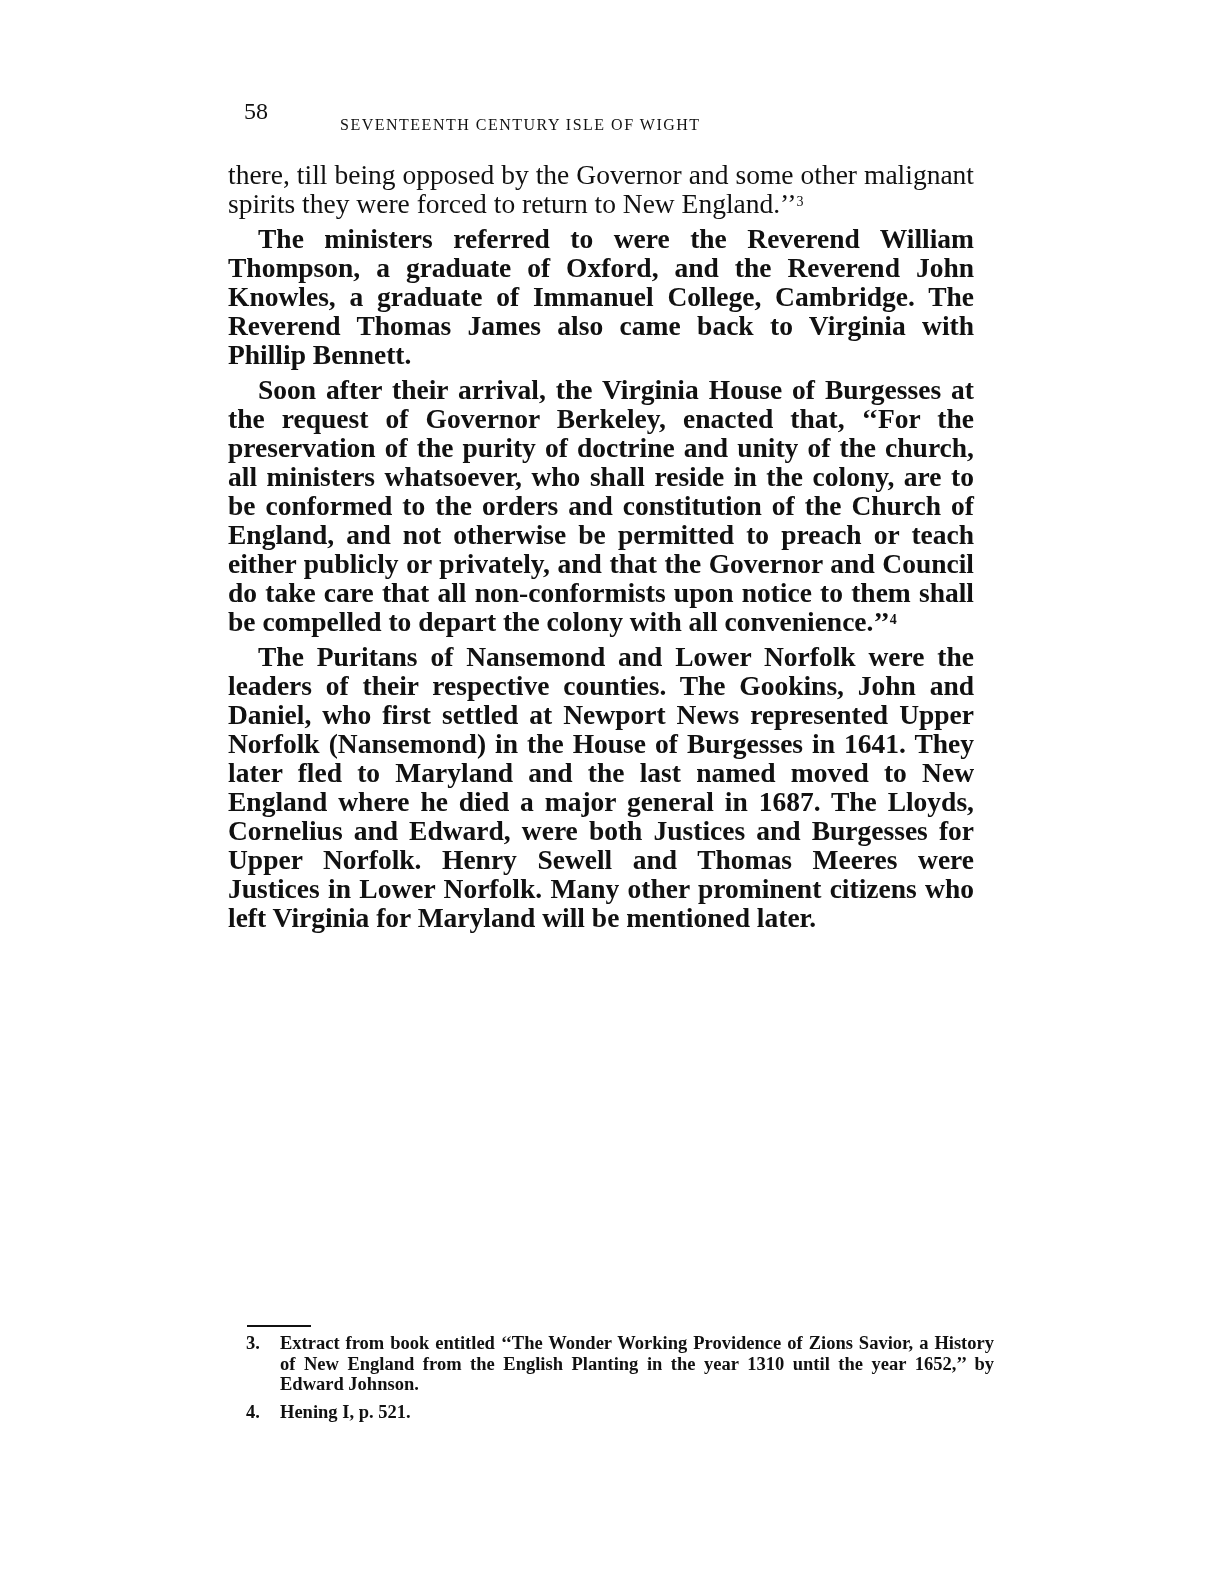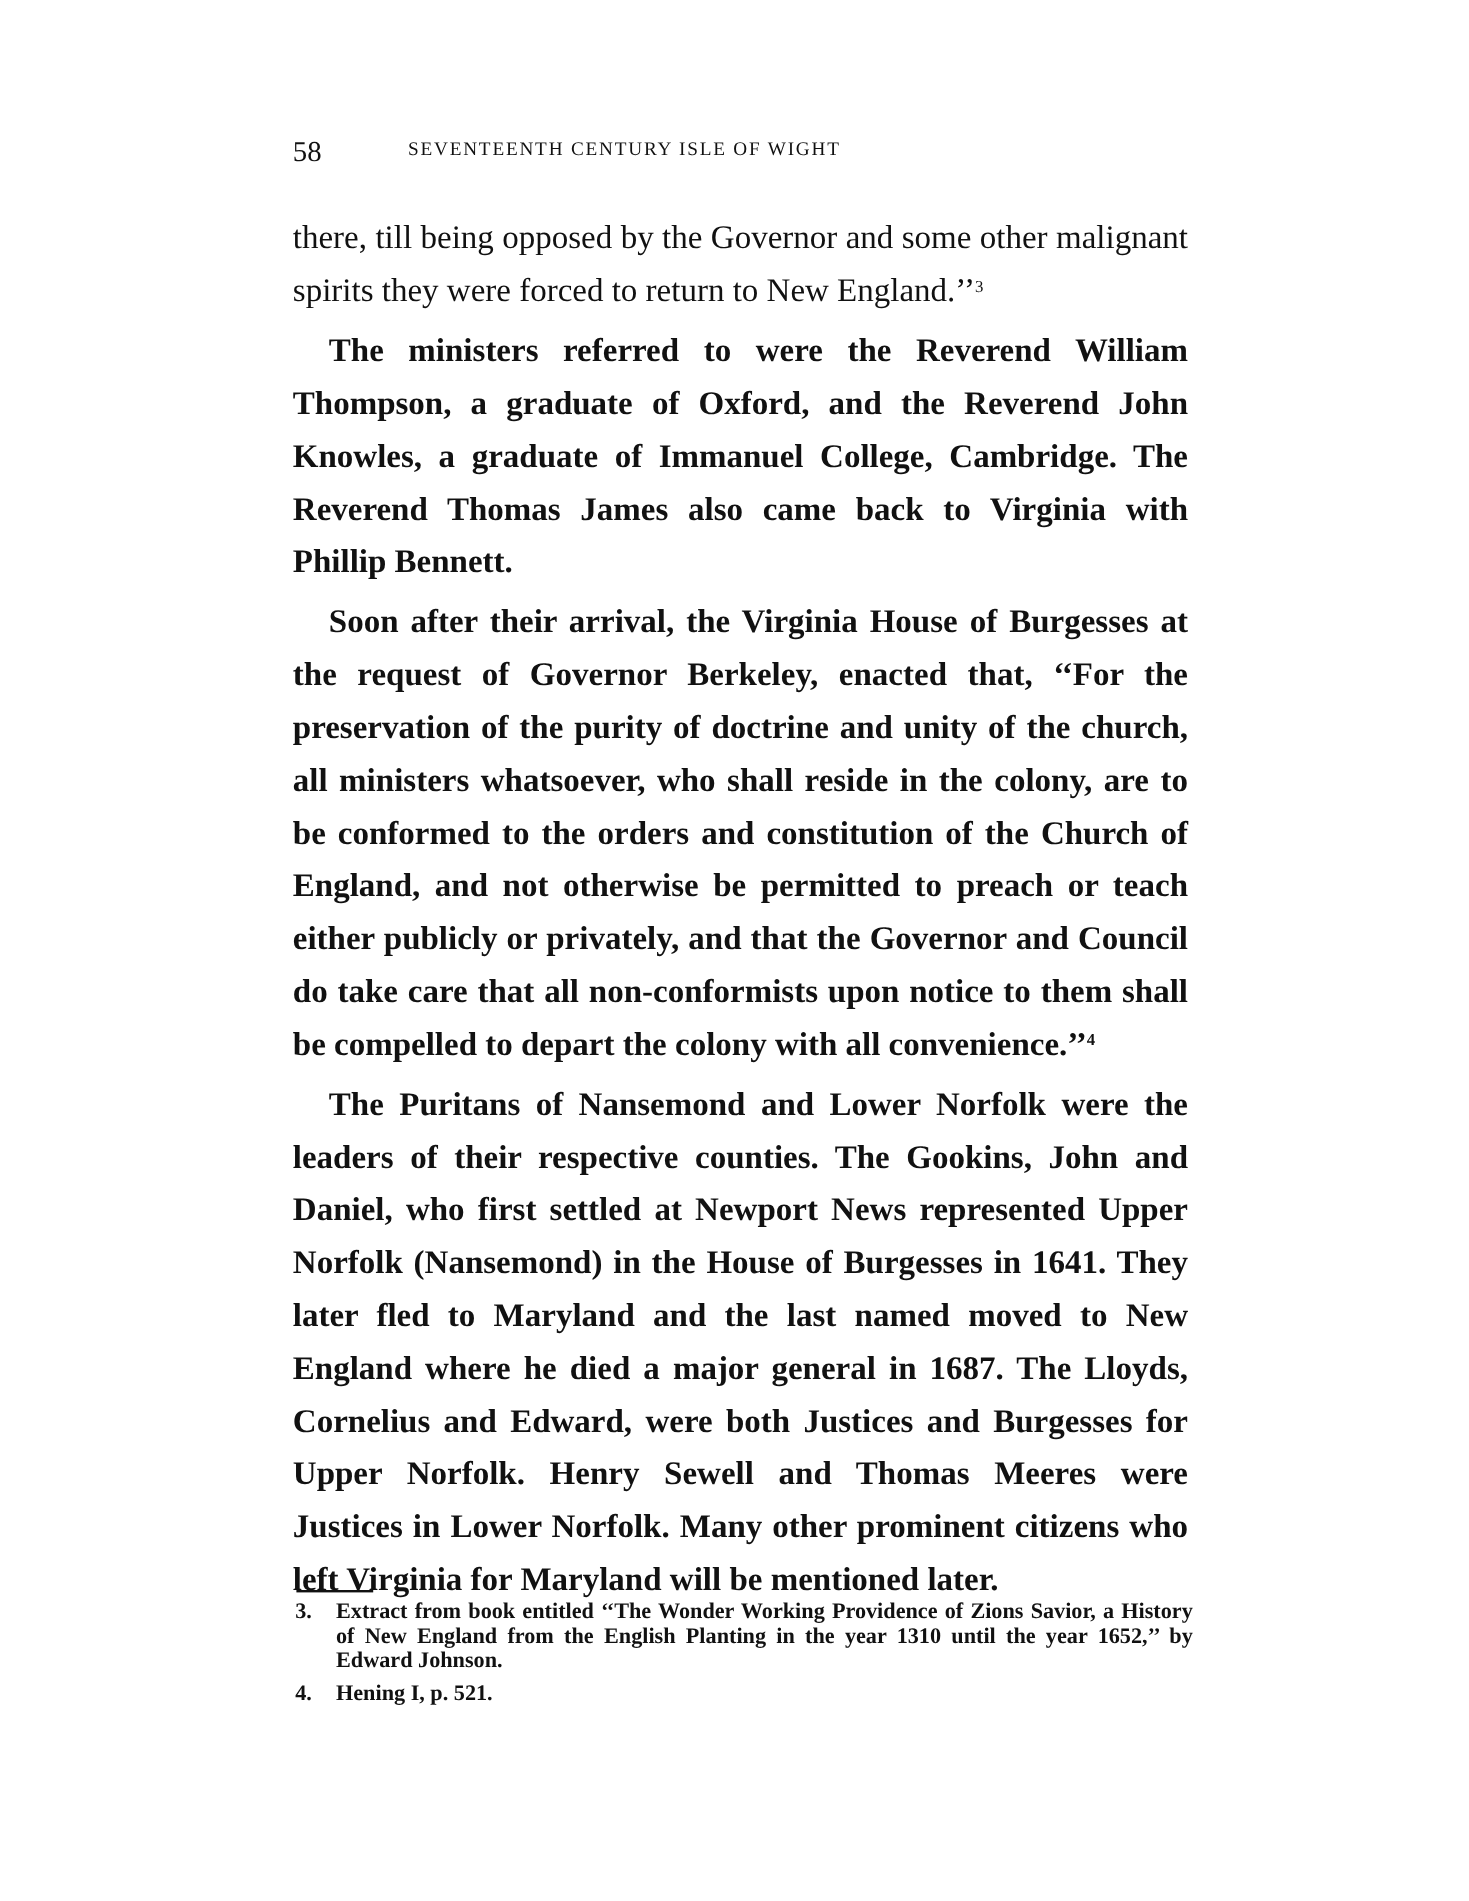--- a/index.html
+++ b/index.html
@@ -1,20 +1,20 @@
 <!DOCTYPE html>
 <html><head>
 <meta charset="utf-8">
 <style>
   html, body { margin:0; padding:0; background:#ffffff; }
   body { width:1224px; height:1584px; position:relative; overflow:hidden; font-family:"Liberation Serif","DejaVu Serif",serif; color:#111; }
   .header { position:absolute; top:98px; left:244px; width:746px; height:30px; }
-  .page-num { position:absolute; left:0; top:16px; font-size:24px; }
+  .page-num { position:absolute; left:0; top:0; font-size:24px; }
   .running-title { position:absolute; left:96px; top:18px; font-size:16px; font-weight:normal; letter-spacing:1.5px; }
-  .body-text { position:absolute; top:160px; left:244px; width:746px; font-size:27.5px; line-height:44px; text-align:justify;margin-top:16px; }
+  .body-text { position:absolute; top:160px; left:228px; width:746px; font-size:27.5px; line-height:29px; text-align:justify; }
   .para { margin:0 0 6px 0; }
   .para.indent { text-indent:30px;font-weight:bold; }
   sup { font-size:14px; vertical-align:top; position:relative; top:-2px; }
   .rule { position:absolute; left:247px; top:1325px; width:64px; height:2px; background:#111; }
   .footnotes { position:absolute; top:1333px; left:246px; width:748px; font-size:18.5px; line-height:20.5px; font-weight:bold; }
   .fn { display:flex; margin-bottom:7px; }
   .fn-num { width:34px; flex:0 0 34px; }
   .fn-text { flex:1; text-align:justify; }
 </style>
 </head>

